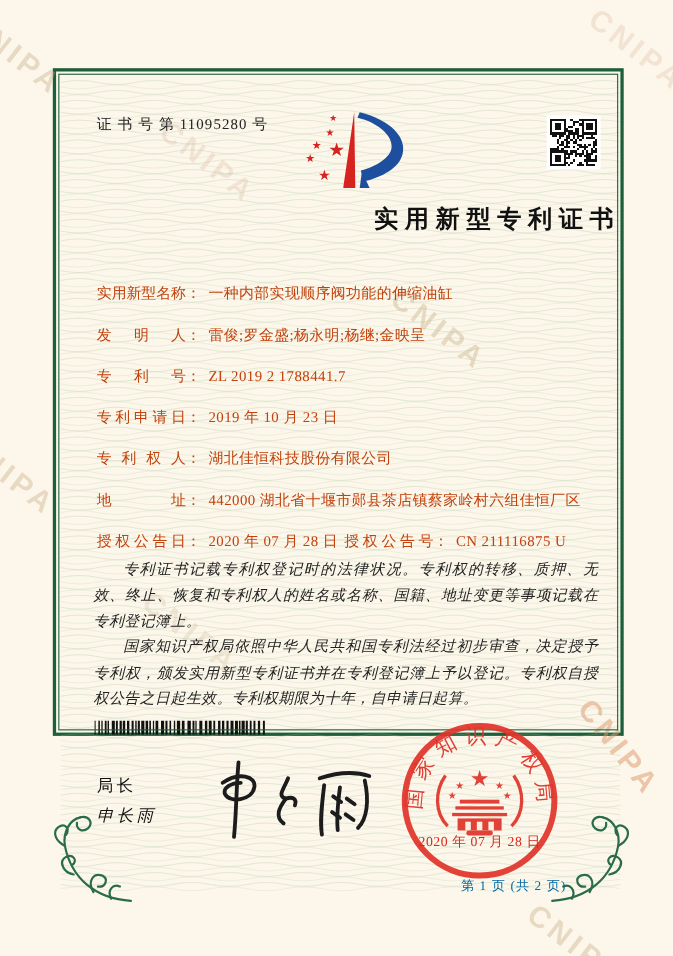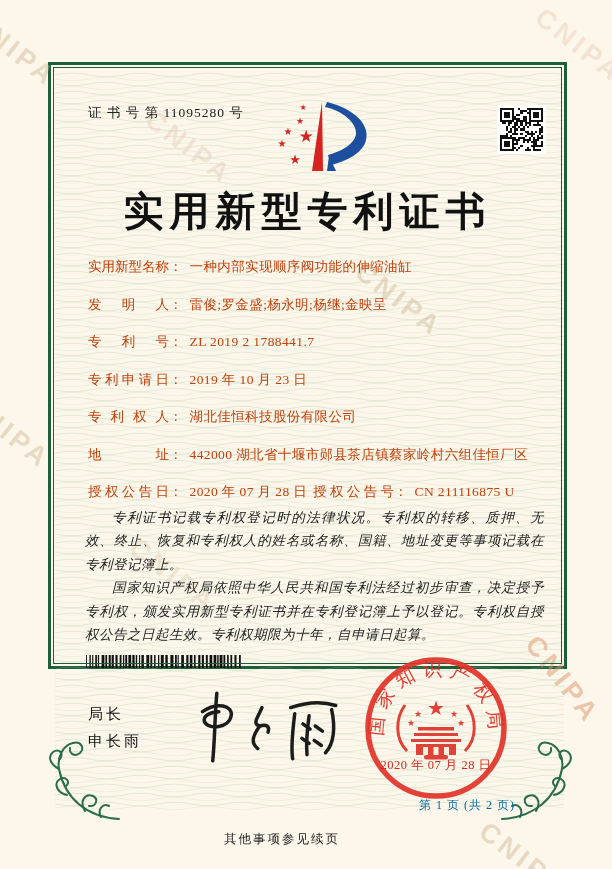--- a/index.html
+++ b/index.html
@@ -20,33 +20,33 @@
   
   .frame{position:absolute;left:48px;top:62px;width:519px;height:607px;box-sizing:border-box;
          border:3px solid #1d5e3b;}
   .frame::after{content:"";position:absolute;inset:2px;border:1px solid #1d5e3b;pointer-events:none;z-index:2;}
   .guilloche{position:absolute;left:4px;top:4px;z-index:0;}
   .frame>*{z-index:2;}
   .abs{position:absolute;}
   .cert-no{left:37px;top:39px;font-size:13.5px;letter-spacing:1px;color:#222;}
   .qr{left:446px;top:40px;width:49px;height:49px;background:#fff;padding:3px;box-sizing:border-box;}
   .logo{left:220px;top:34px;width:106px;height:82px;}
-  .title{left:0;top:119px;width:100%;text-align:center;font-size:40px;font-weight:bold;
+  .title{left:0;top:119px;width:100%;text-align:right;font-size:22px;font-weight:bold;
          letter-spacing:6px;color:#111;}
   .frow{position:absolute;left:37px;font-size:13.5px;color:#c2410c;white-space:nowrap;}
   .flabel{display:inline-block;width:81px;text-align:justify;text-align-last:justify;}
   .fvalue{margin-left:7px;letter-spacing:.4px;}
   .g2{position:absolute;left:225px;top:0;}
   .paras{left:34px;top:441px;width:459px;font-size:13.5px;line-height:1.74;color:#222;
          font-style:italic;text-align:justify;}
   .paras p{margin:0;text-indent:2em;letter-spacing:.5px;}
   .barcode{left:34px;top:590px;width:157px;height:13px;}
   .director{left:37px;font-family:"Liberation Sans","DejaVu Sans",sans-serif;
             font-size:15px;letter-spacing:3px;color:#111;text-align:center;}
-  .dt{top:640px;} .dn{top:667px;}
+  .dt{top:640px;} .dn{top:667px;font-style:italic;}
   .signature{left:135px;top:620px;width:158px;height:82px;}
   .seal{left:310px;top:588px;width:150px;height:150px;z-index:3;}
   .seal-red{fill:#e1342a;}
   .orn{width:82px;height:88px;}
   .orn-bl{left:-12px;top:670px;}
   .orn-br{left:449px;top:670px;transform:scaleX(-1);}
   .page-num{top:732px;left:0;width:464px;text-align:right;font-size:12px;letter-spacing:1px;color:#0369a1;}
   .below-note{position:absolute;top:831px;left:0;width:564px;text-align:center;
               font-size:12.5px;letter-spacing:2px;color:#222;z-index:2;}
 </style>
@@ -627,14 +627,13 @@
         <path d="M20,34 C12,30 8,22 14,17 C20,13 25,18 21,24"></path>
         <path d="M28,60 C18,58 14,48 21,44 C27,41 32,47 27,51"></path>
         <path d="M46,76 C40,66 46,58 54,61 C60,64 57,72 50,71"></path>
         <path d="M62,82 C58,74 64,68 70,71"></path>
       </g>
     </svg>
 
     <div class="abs page-num">第 1 页 (共 2 页)</div>
   </div>
 
-  <div class="below-note">其他事项参见续页</div>
 </div>
 
 </body></html>

